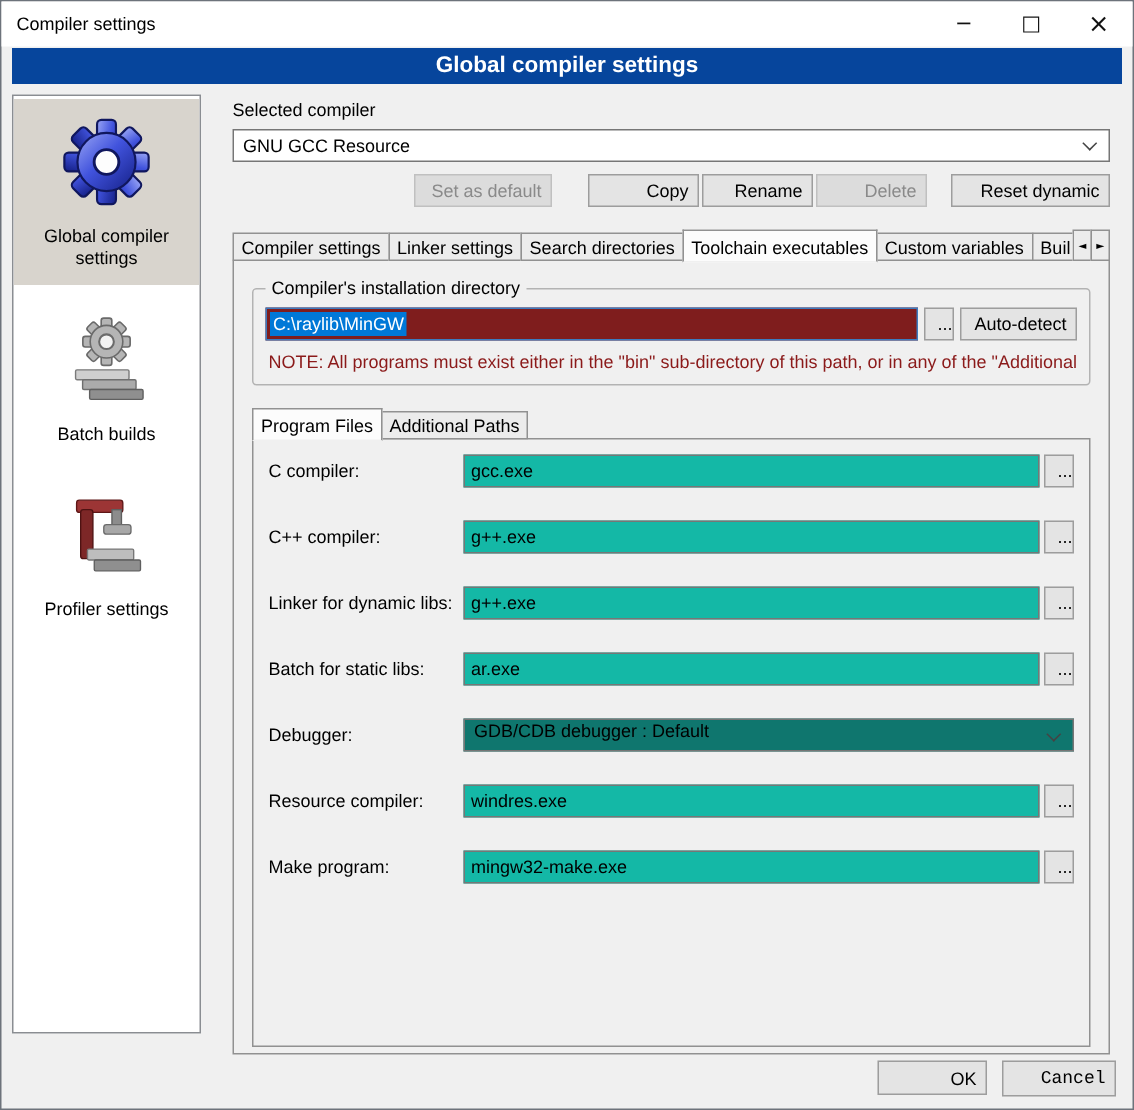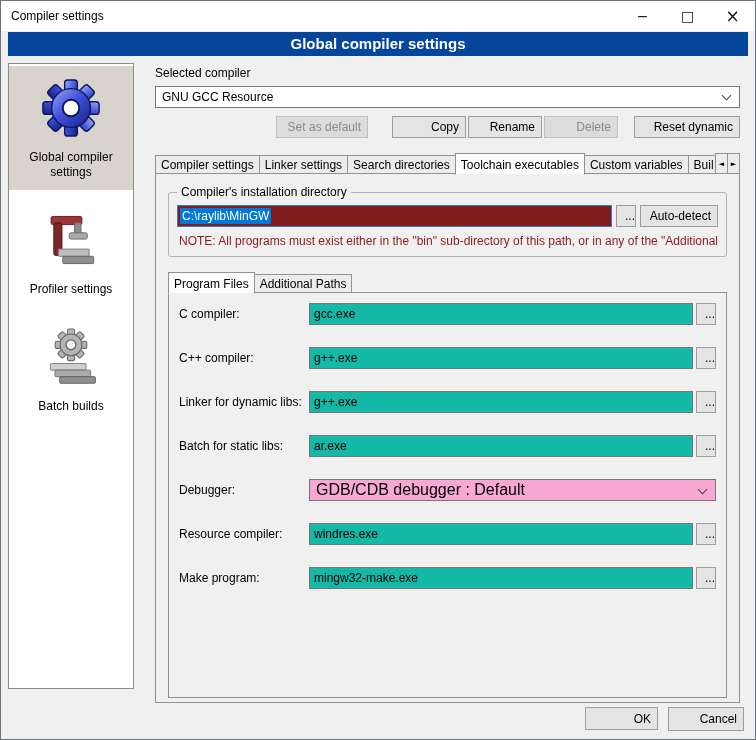--- a/index.html
+++ b/index.html
@@ -105,29 +105,29 @@
     margin-top: -1px; padding: 10px 10px 0; position: relative; z-index: 1;
   }
   .frow { display: flex; align-items: center; margin-bottom: 22px; }
   .frow .flabel { width: 130px; flex: none; font-size: 12px; }
   .text-input {
     flex: 1; height: 22px; border: 1px solid #767676; background: #14b8a6;
     font-size: 12px; font-family: inherit; padding: 0 4px; min-width: 0;
   }
   .frow .browse-btn { margin-left: 3px; }
   .fake-select {
-    flex: 1; height: 22px; border: 1px solid #767676; background: #f9a8d4;
-    display: flex; align-items: center; padding: 0 6px; position: relative;
-    font-size: 16px; cursor: default;
+    flex: 1; height: 22px; border: 1px solid #767676; background: #0f766e;
+    display: flex; padding: 0 6px; position: relative;
+    font-size: 12px; cursor: default;
   }
   .fake-select .chev { top: 6px; }
   
   .footer-btns { position: absolute; bottom: 8px; right: 11px; display: flex; gap: 10px; }
   .w-ok { width: 73px; height: 23px; }
-  .w-cancel { width: 76px; height: 24px; }
+  .w-cancel { width: 76px; height: 24px; font-family: Liberation Mono, monospace; }
   .sprite { position: absolute; width: 0; height: 0; }
 </style>
 </head>
 <body>
 
 <svg class="sprite" aria-hidden="true">
   <defs>
     <linearGradient id="gblue" x1="0" y1="0" x2="1" y2="1">
       <stop offset="0" stop-color="#9aa6f5"></stop>
       <stop offset="0.45" stop-color="#4153dd"></stop>
@@ -161,45 +161,45 @@
         <span class="icon-wrap">
           <svg width="62" height="62" viewBox="0 0 64 64">
             <use href="#gear64" transform="translate(32,32)" fill="url(#gblue)" stroke="#10175e" stroke-width="1.5"></use>
             <circle cx="32" cy="32" r="8.5" fill="#fdfdfd" stroke="#10175e" stroke-width="2"></circle>
           </svg>
         </span>
         <span class="side-label">Global compiler settings</span>
       </div>
       <div class="side-item">
         <span class="icon-wrap">
-          <svg width="58" height="60" viewBox="0 0 64 64">
-            <rect x="10" y="6" width="34" height="9" rx="2" fill="#9c3535" stroke="#5e1717" stroke-width="1"></rect>
-            <rect x="13" y="13" width="9" height="36" rx="2" fill="#7d2727" stroke="#4e1212" stroke-width="1"></rect>
-            <rect x="36" y="13" width="7" height="13" fill="#8c8c8c" stroke="#5f5f5f" stroke-width="1"></rect>
-            <rect x="30" y="24" width="20" height="7" rx="2" fill="#a8a8a8" stroke="#6b6b6b" stroke-width="1"></rect>
-            <rect x="18" y="42" width="34" height="8" rx="1" fill="#bdbdbd" stroke="#777" stroke-width="1"></rect>
-            <rect x="23" y="50" width="34" height="8" rx="1" fill="#8f8f8f" stroke="#5f5f5f" stroke-width="1"></rect>
-          </svg>
-        </span>
-        <span class="side-label">Profiler settings</span>
-      </div>
-      <div class="side-item">
-        <span class="icon-wrap">
           <svg width="60" height="66" viewBox="0 0 64 68">
             <g transform="translate(32,21) scale(0.58)">
               <use href="#gear64" fill="#b5b5b5" stroke="#6a6a6a" stroke-width="2"></use>
               <circle r="9" fill="#f2f2f2" stroke="#6a6a6a" stroke-width="2.5"></circle>
             </g>
             <rect x="10" y="41" width="38" height="7" rx="1" fill="#cfcfcf" stroke="#7a7a7a" stroke-width="1"></rect>
             <rect x="15" y="48" width="38" height="7" rx="1" fill="#ababab" stroke="#6f6f6f" stroke-width="1"></rect>
             <rect x="20" y="55" width="38" height="7" rx="1" fill="#8f8f8f" stroke="#5f5f5f" stroke-width="1"></rect>
           </svg>
         </span>
         <span class="side-label">Batch builds</span>
       </div>
+      <div class="side-item">
+        <span class="icon-wrap">
+          <svg width="58" height="60" viewBox="0 0 64 64">
+            <rect x="10" y="6" width="34" height="9" rx="2" fill="#9c3535" stroke="#5e1717" stroke-width="1"></rect>
+            <rect x="13" y="13" width="9" height="36" rx="2" fill="#7d2727" stroke="#4e1212" stroke-width="1"></rect>
+            <rect x="36" y="13" width="7" height="13" fill="#8c8c8c" stroke="#5f5f5f" stroke-width="1"></rect>
+            <rect x="30" y="24" width="20" height="7" rx="2" fill="#a8a8a8" stroke="#6b6b6b" stroke-width="1"></rect>
+            <rect x="18" y="42" width="34" height="8" rx="1" fill="#bdbdbd" stroke="#777" stroke-width="1"></rect>
+            <rect x="23" y="50" width="34" height="8" rx="1" fill="#8f8f8f" stroke="#5f5f5f" stroke-width="1"></rect>
+          </svg>
+        </span>
+        <span class="side-label">Profiler settings</span>
+      </div>
     </div>
 
     <div class="main">
       <div class="field-caption">Selected compiler</div>
 
       <div class="combo">
         <span>GNU GCC Resource</span>
         <span class="chev"></span>
       </div>
 

